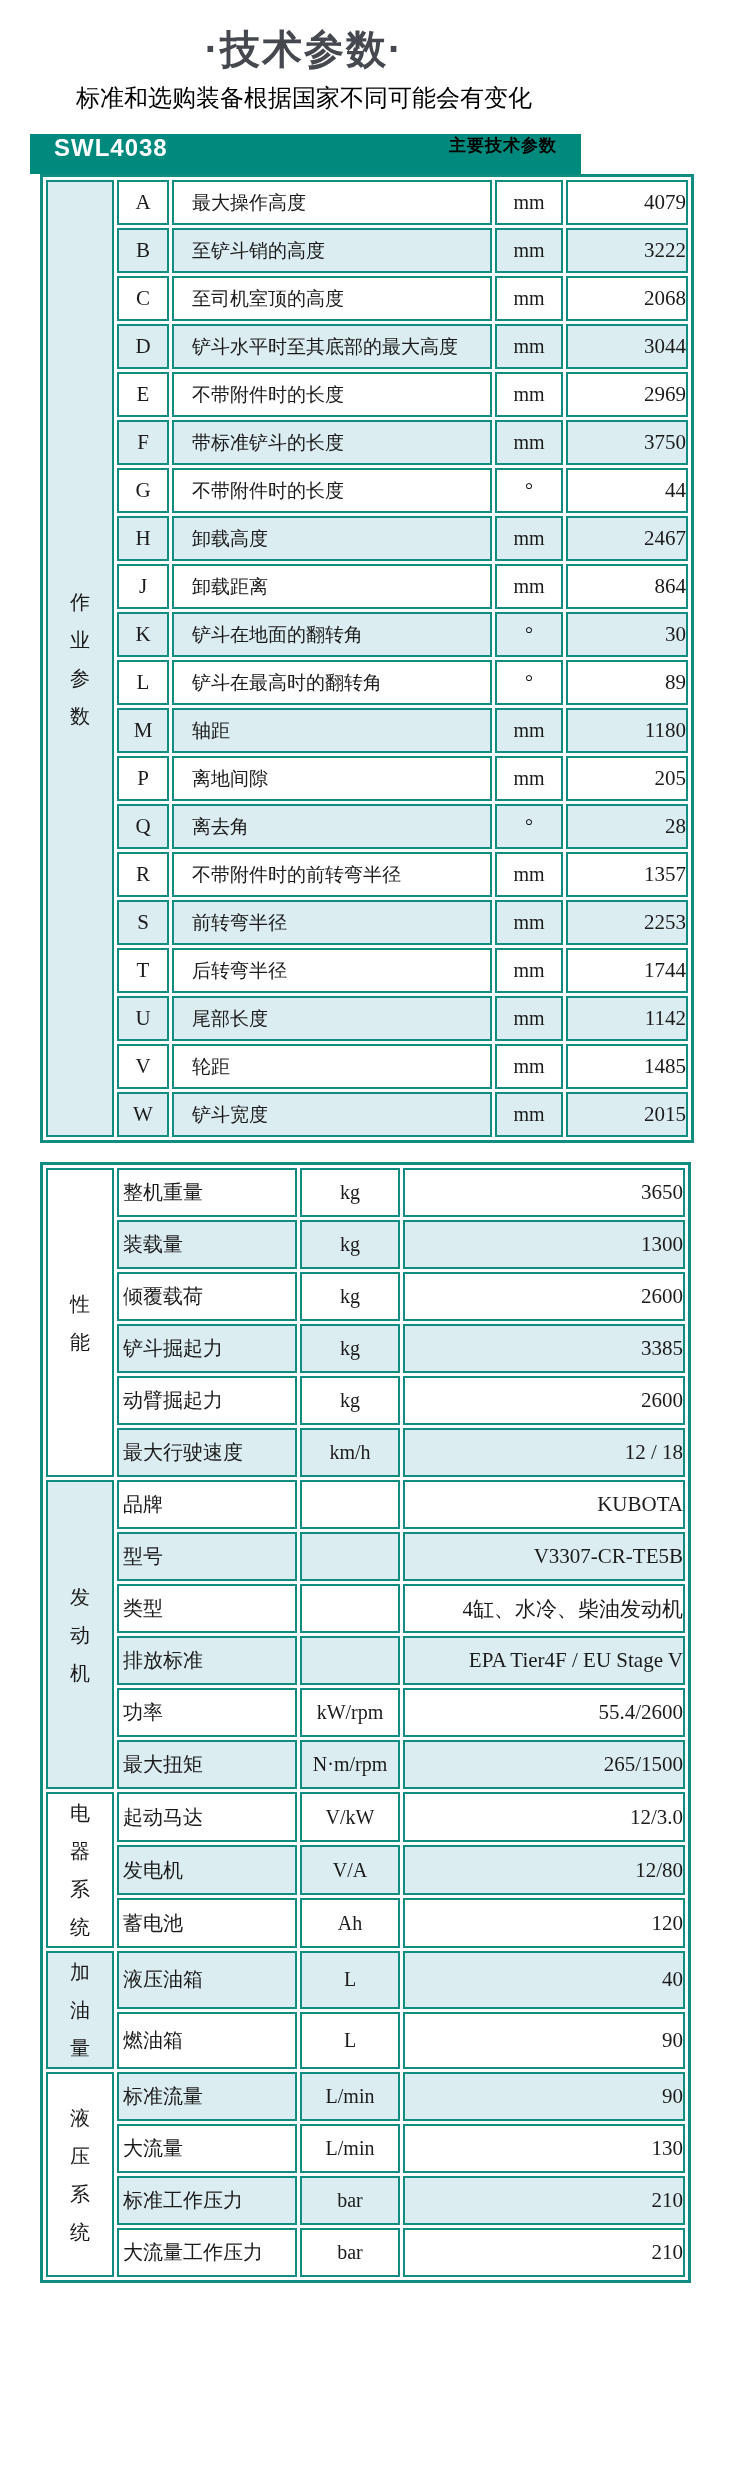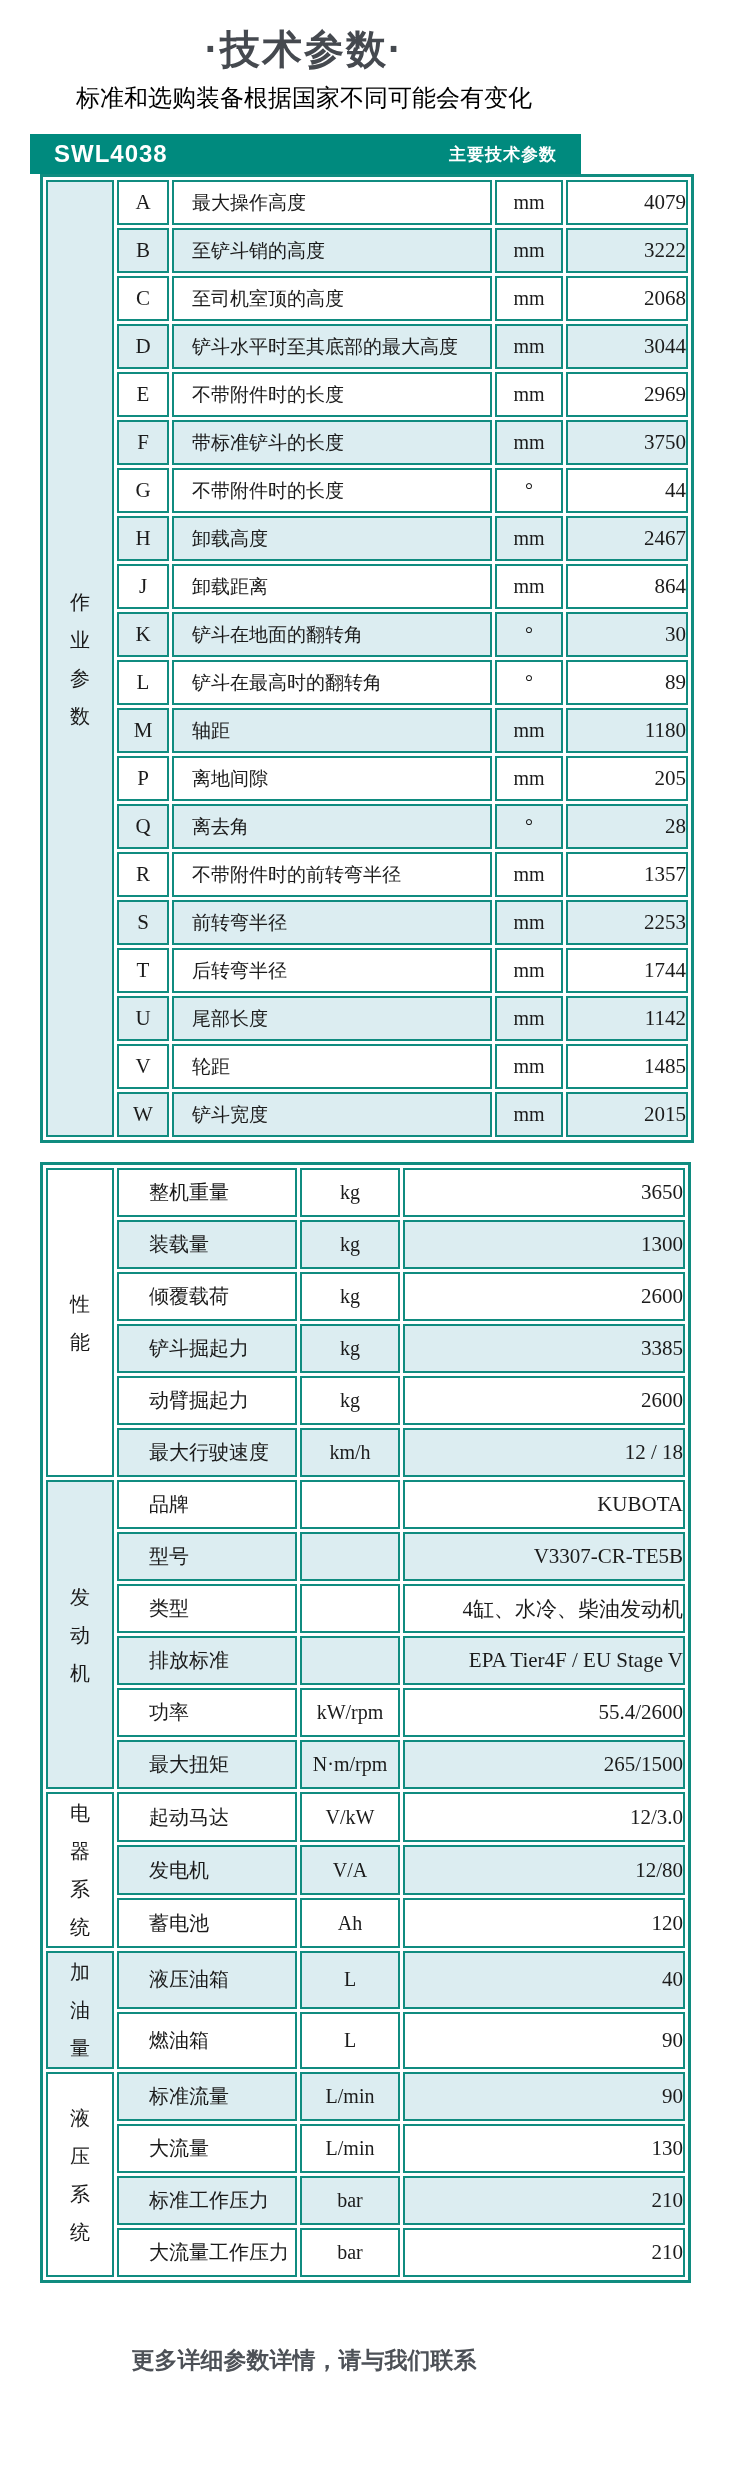--- a/index.html
+++ b/index.html
@@ -33,26 +33,25 @@
     font-weight:500;
     color:#000000;
     line-height:40px;
   }
 
   .bar{
     margin:16px 27px 0 30px;
     height:40px;
     background:var(--bar);
     display:flex;
-    align-items:center;
     justify-content:space-between;
     padding:0 24px;
   }
   .bar .model{color:#fff;font-size:24px;font-weight:bold;letter-spacing:1px;}
-  .bar .bar-label{color:#ffffff;font-size:17px;font-weight:bold;letter-spacing:1px;font-family:Liberation Mono, monospace;}
+  .bar .bar-label{color:#000000;font-size:17px;font-weight:bold;letter-spacing:1px;font-family:Liberation Mono, monospace;}
 
   table.spec{
     margin-left:40px;
     width:650px;
     table-layout:fixed;
     border-collapse:separate;
     border-spacing:3px;
     border:3px solid var(--border);
     background:#ffffff;
   }
@@ -79,21 +78,21 @@
   td.code{
     text-align:center;
     font-family:"Liberation Serif", serif;
     font-size:21px;
   }
   td.name{
     padding-left:18px;
     font-size:19px;
     text-align:left;
   }
-  #table2 td.name{padding-left:30px;font-size:20px;}
+  #table2 td.name{padding-left:4px;font-size:20px;}
   td.unit{
     text-align:center;
     font-family:"Liberation Serif", serif;
     font-size:20px;
     margin-top:28px;
   }
   td.value{
     text-align:right;
     font-family:"Liberation Serif", serif;
     font-size:21px;
@@ -385,15 +384,14 @@
           <td class="value">210</td>
         </tr>
         <tr>
           <td class="name">大流量工作压力</td>
           <td class="unit">bar</td>
           <td class="value">210</td>
         </tr>
       </tbody>
   </table>
 
-  <div class="footer">更多详细参数详情，请与我们联系</div>
 
 </div>
 
 </body></html>

